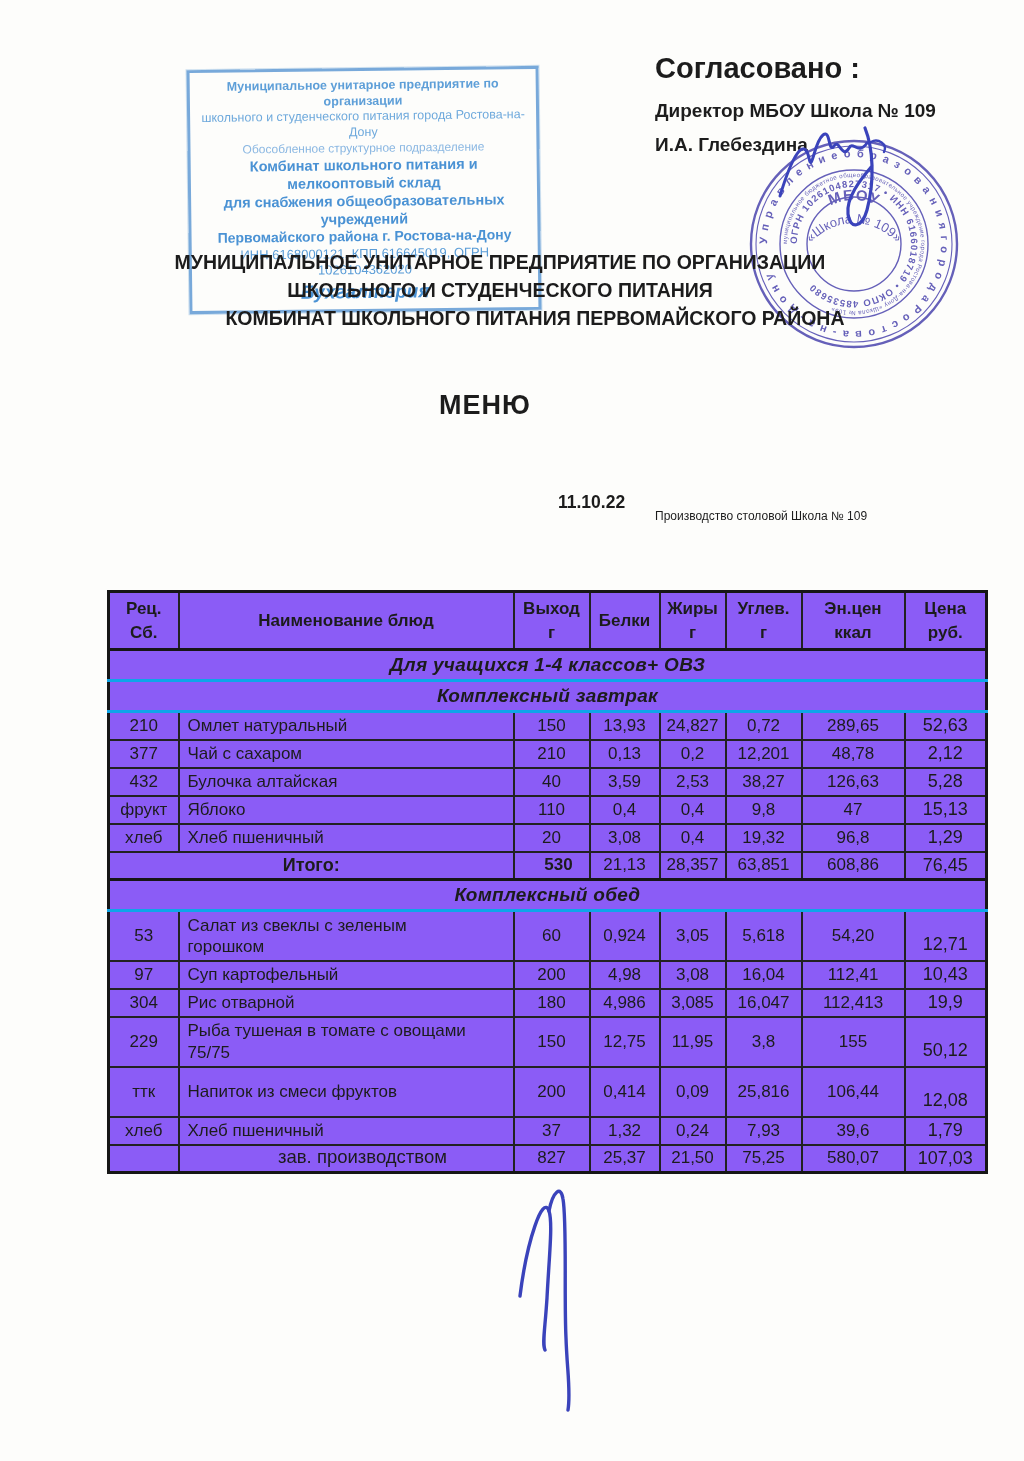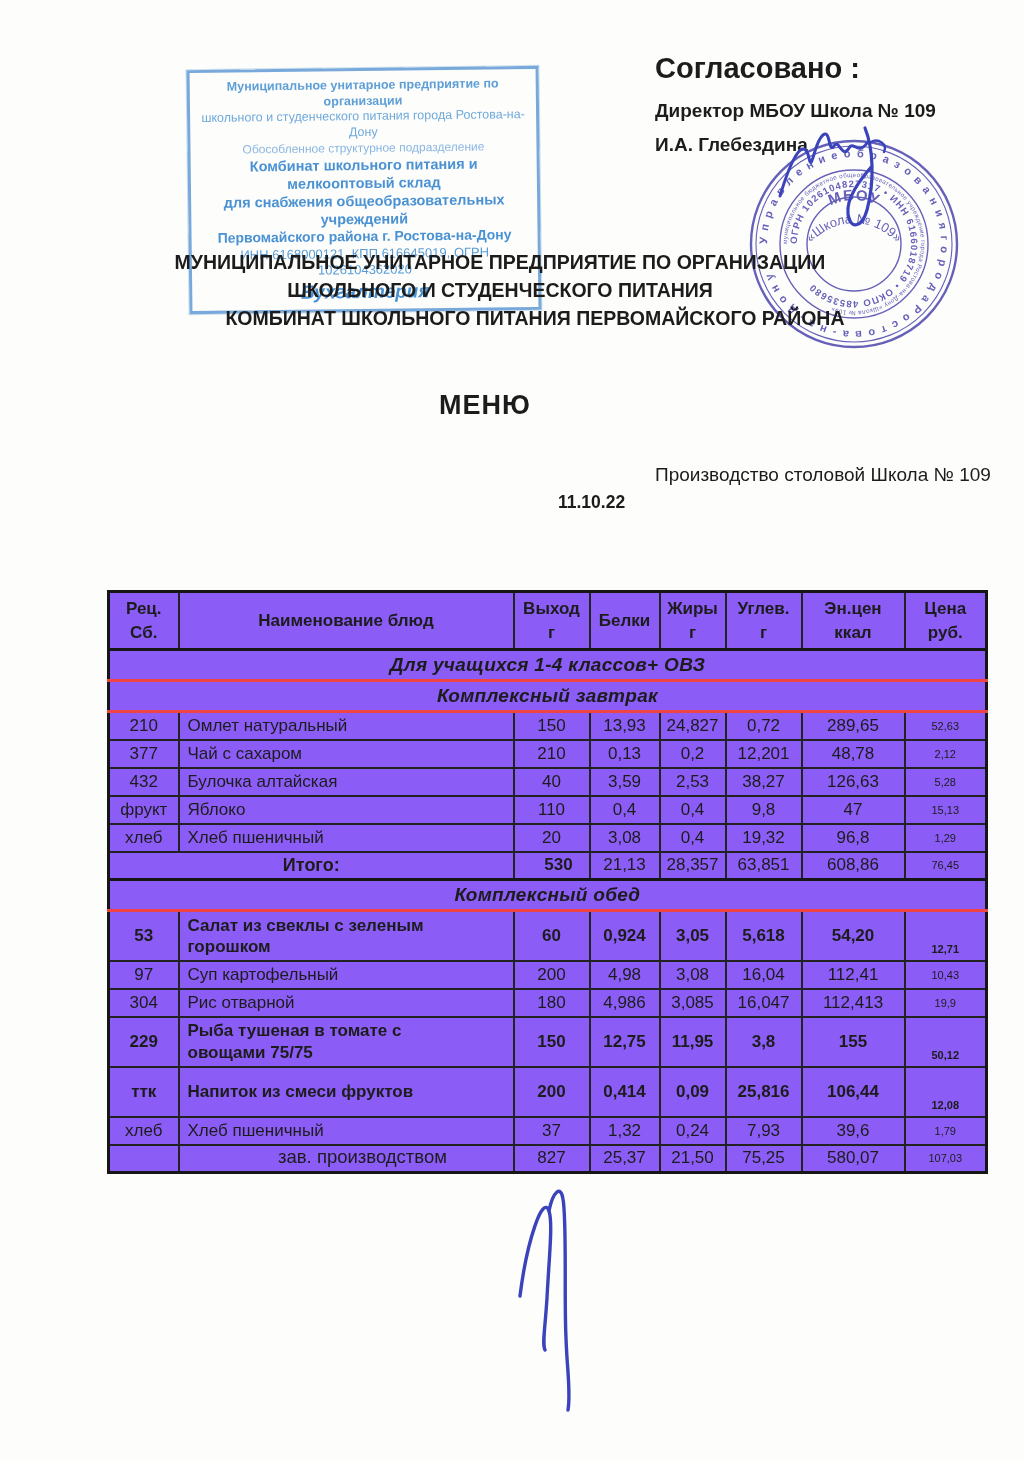--- a/index.html
+++ b/index.html
@@ -41,33 +41,33 @@
 
   
   .org-title { position:absolute; left:120px; top:248px; width:760px; text-align:center;
                font-size:19.5px; font-weight:bold; line-height:28px; }
   .org-title .l3 { padding-left:70px; }
 
   .menu-title { position:absolute; left:0; top:390px; width:920px; text-align:center;
                 font-size:27px; font-weight:bold; letter-spacing:1px; padding-left:50px; }
 
   .date-val { position:absolute; left:519px; top:492px; font-size:17.5px; font-weight:bold;margin-left:39px; }
-  .prod-val { position:absolute; left:655px; top:464px; font-size:19px; }
+  .prod-val { position:absolute; left:655px; top:509px; font-size:12px; }
 
   
   .menu-table { position:absolute; left:107px; top:590px; border-collapse:collapse;
                 table-layout:fixed; width:878px; background:#8b5cf6; border:3px solid #161616; }
   .menu-table th, .menu-table td { border:2px solid #222; overflow:hidden; }
   .menu-table th { font-size:17px; font-weight:bold; height:58px; vertical-align:middle; line-height:1.4; }
   .menu-table td { font-size:17px; text-align:center; height:28px; vertical-align:middle; padding:1px 2px; }
-  tr.section-row td { border-top:3px solid #161616; border-bottom:3px solid #ef4444;
+  tr.section-row td { border-top:3px solid #161616; border-bottom:3px solid #0ea5e9;
                       font-size:19px; font-weight:bold; font-style:italic; height:31px; letter-spacing:.3px; }
   td.name-cell { text-align:left; padding:2px 30px 2px 8px; line-height:1.25; }
-  td.price-cell { font-size:11px; }
-  tr.tall-row { height:50px;font-weight:bold; }
+  td.price-cell { font-size:18px; }
+  tr.tall-row { height:50px; }
   tr.tall-row td.price-cell { vertical-align:bottom; padding-bottom:5px; }
   td.total-label-cell { font-weight:bold; font-size:18px;margin-left:24px; }
   td.bold-val { font-weight:bold;padding-left:16px; }
 
   .footer-label { position:absolute; left:278px; top:1146px; font-size:18.5px; }
 </style>
 </head>
 <body>
 
 <div class="page">

